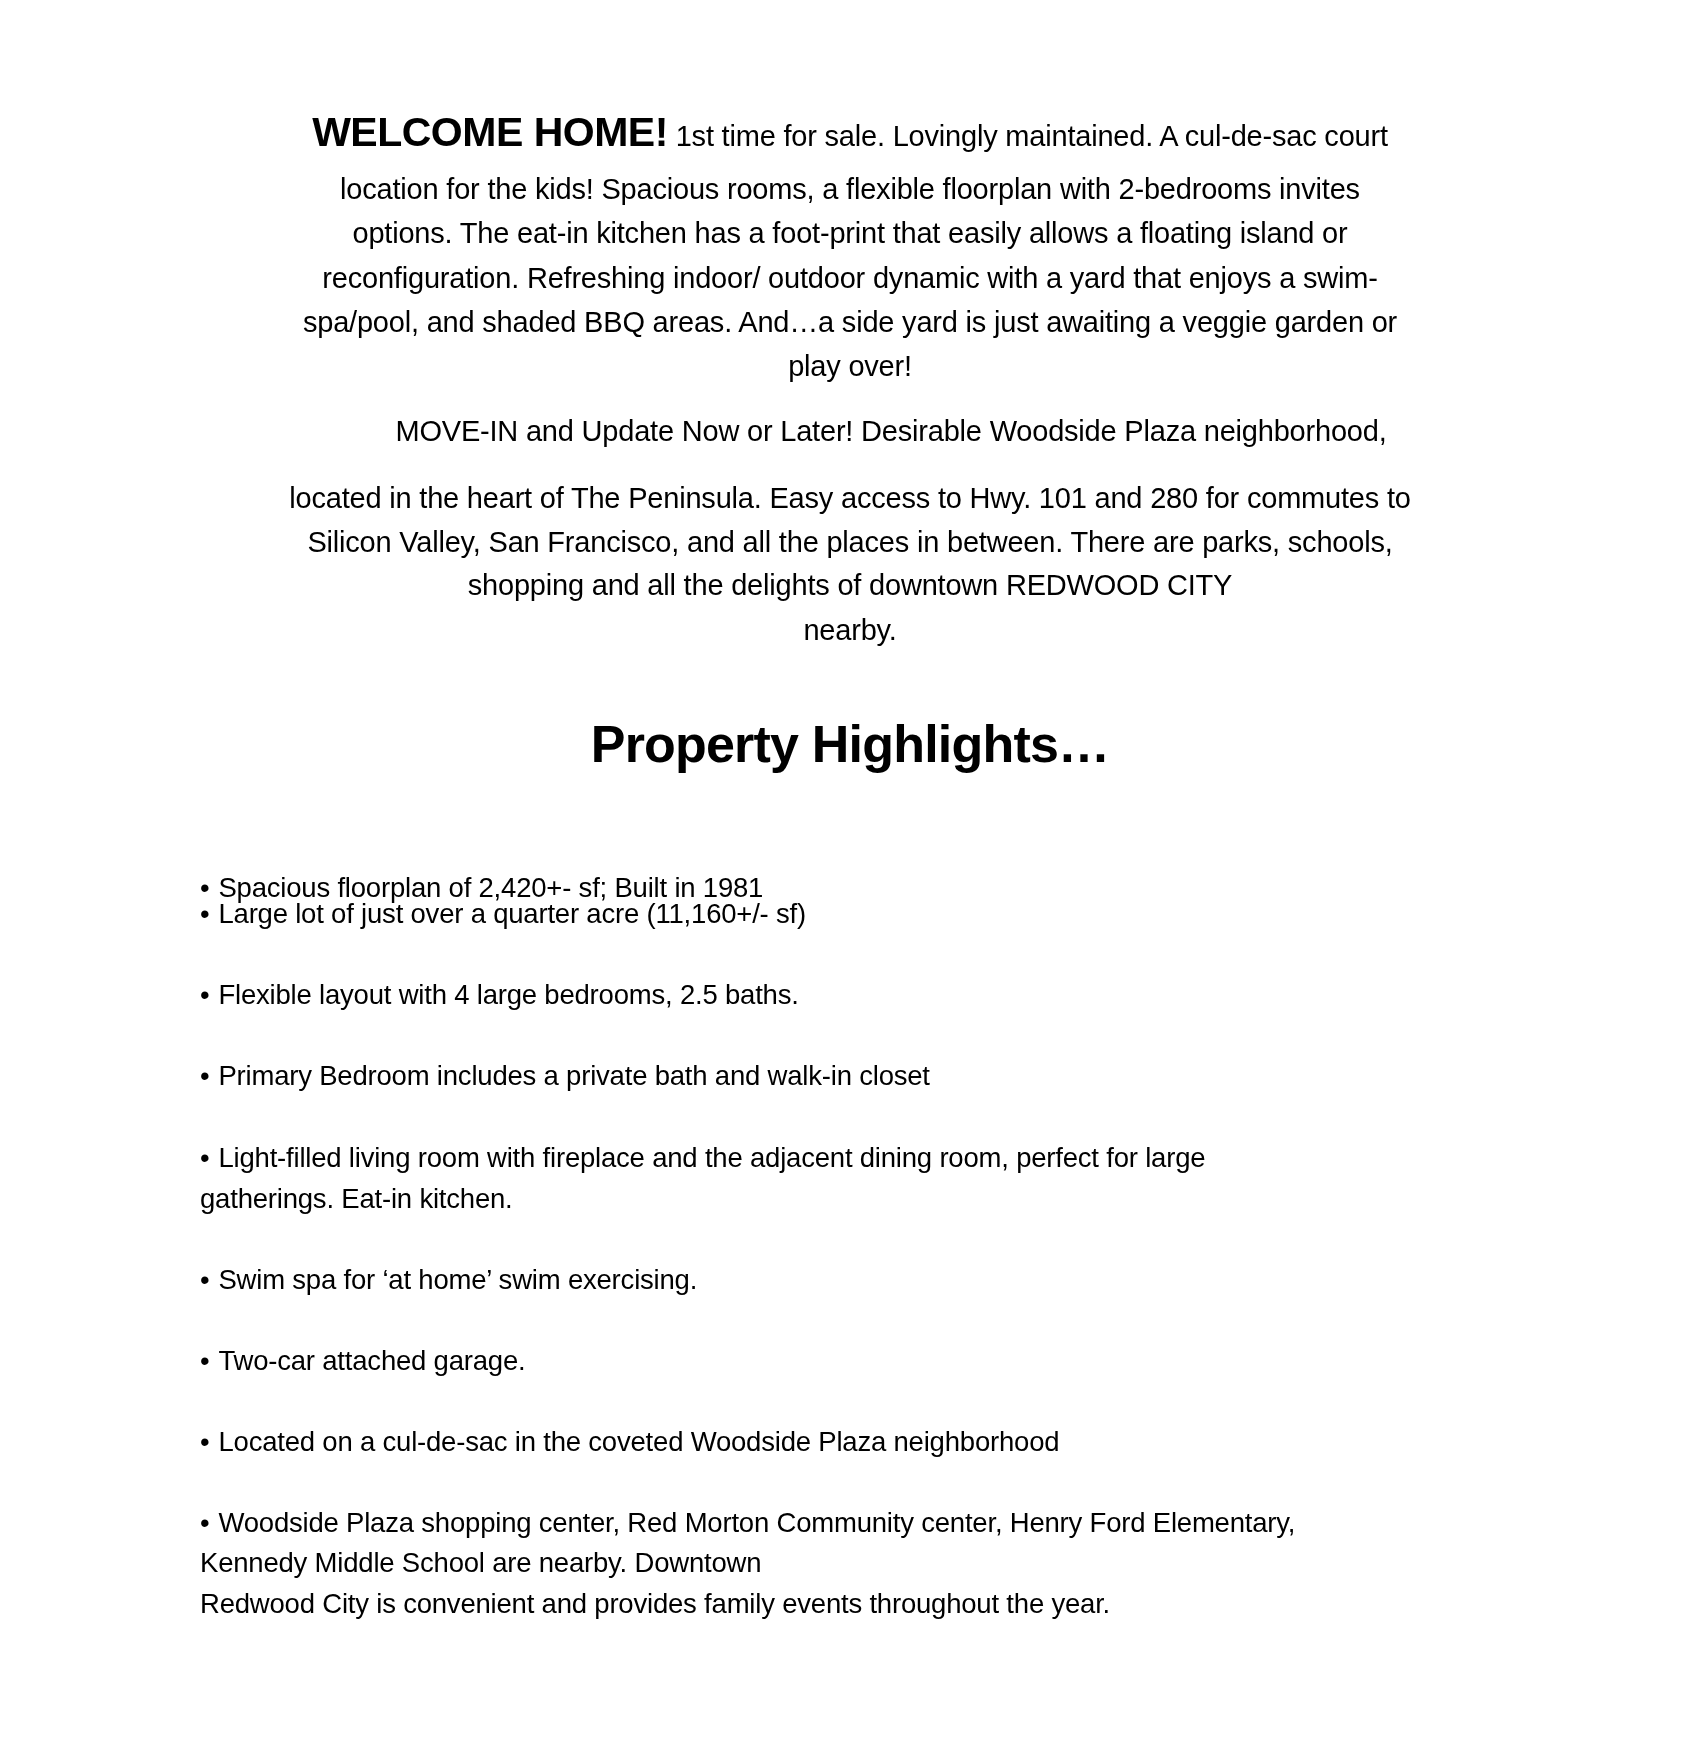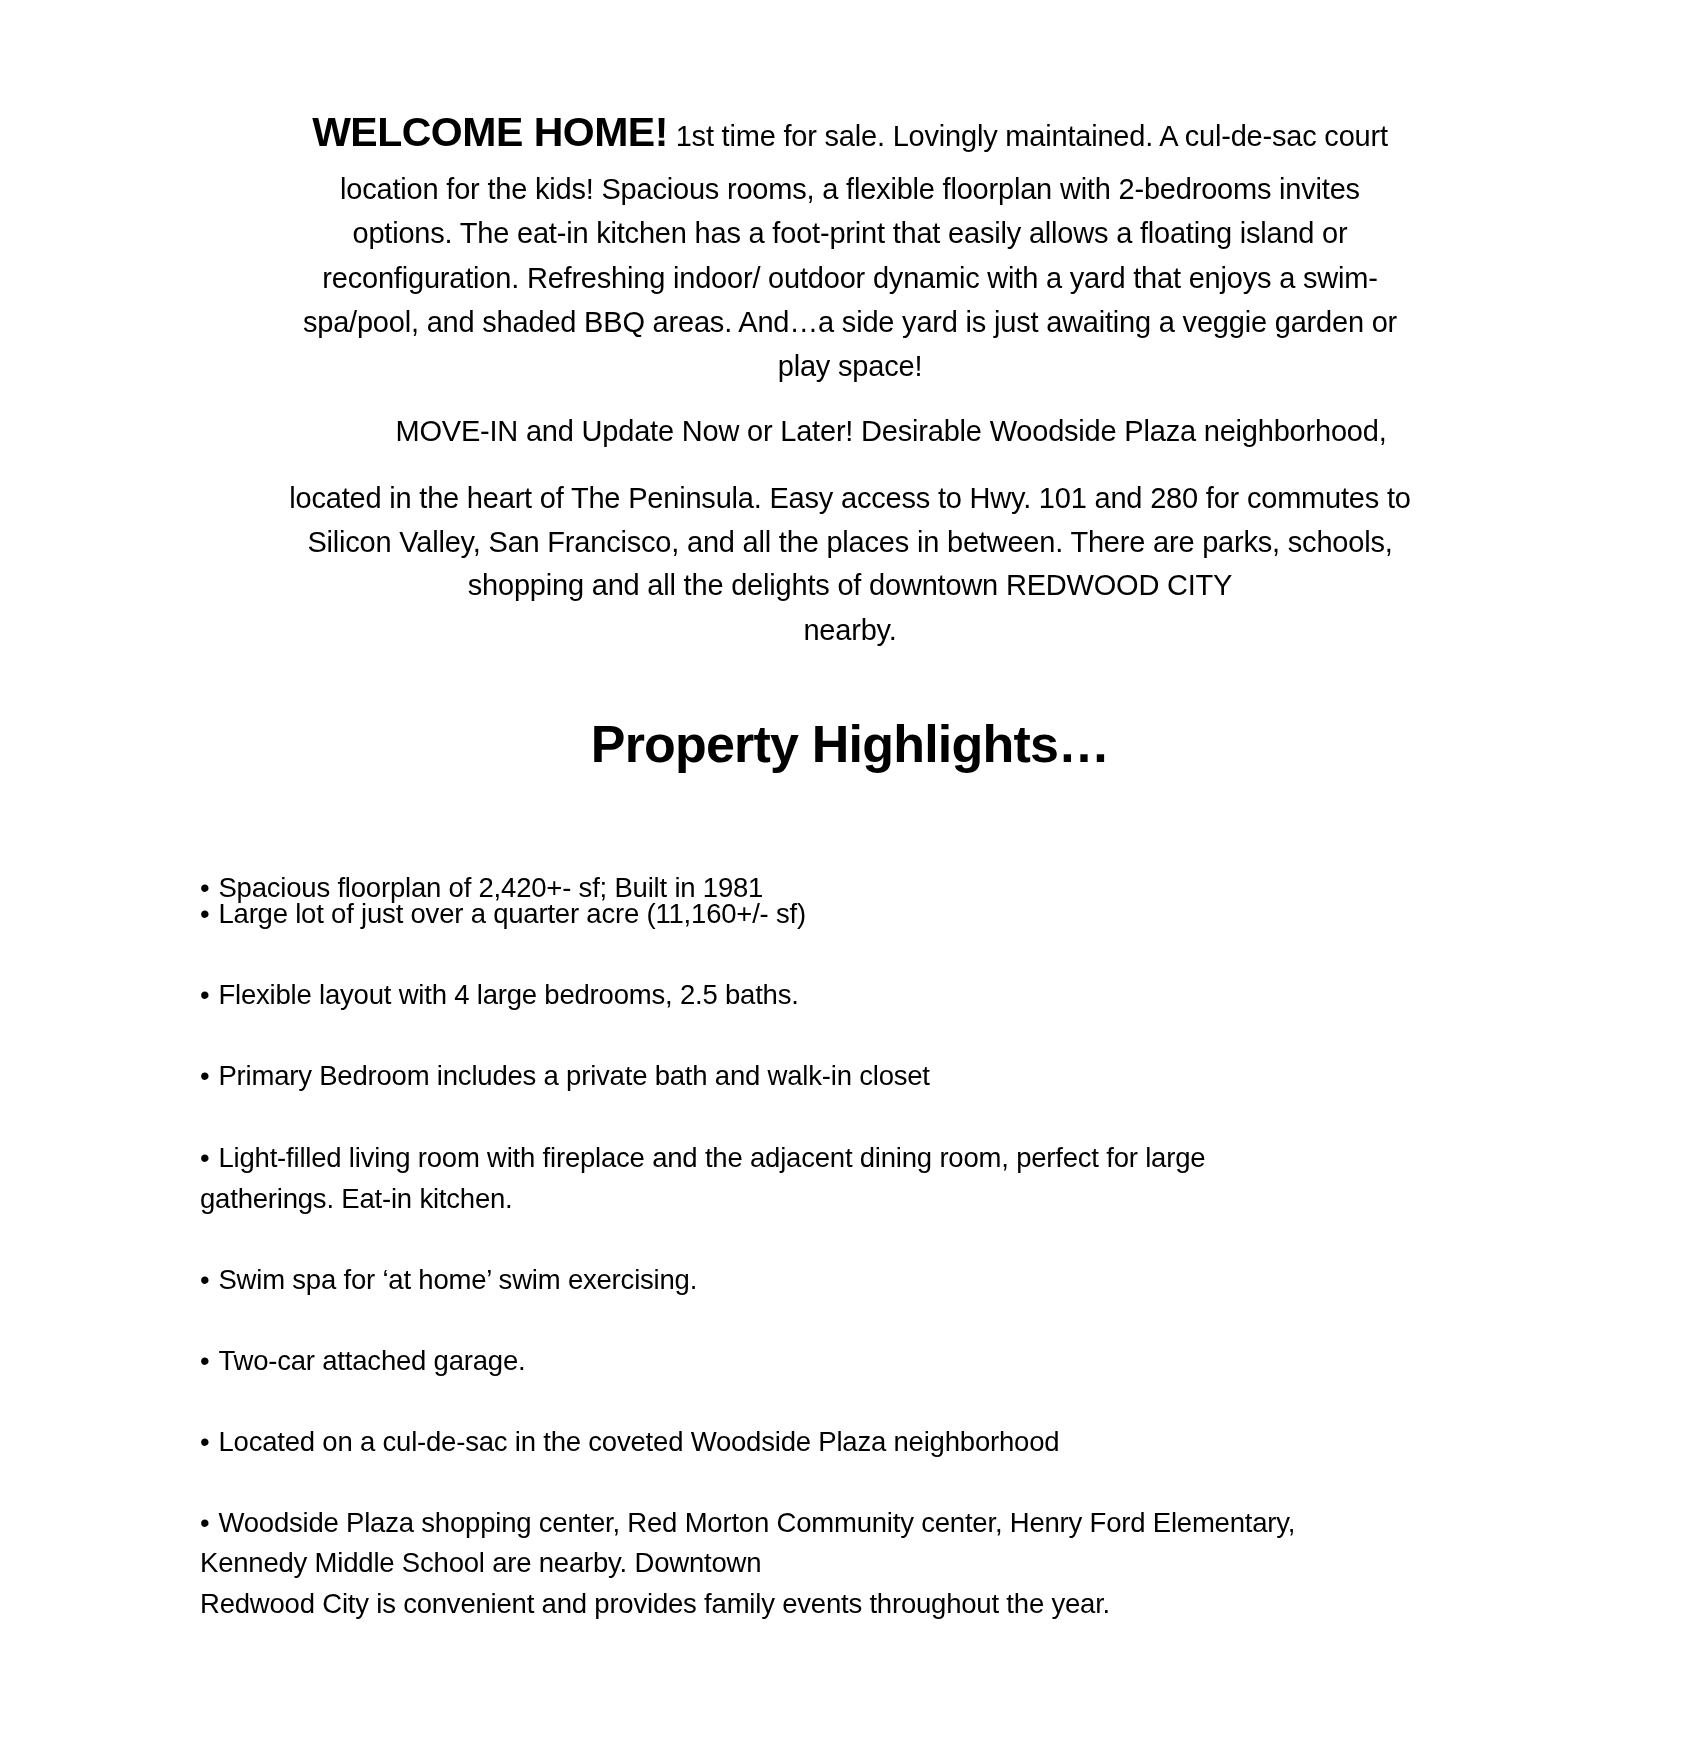--- a/index.html
+++ b/index.html
@@ -75,21 +75,21 @@
 <div class="page">
 
   <div>
     <div class="center-line" style="top:114px;">
       <span class="welcome-strong">WELCOME HOME!</span><span> 1st time for sale. Lovingly maintained. A cul-de-sac court</span>
     </div>
     <div class="center-line" style="top:171px;">location for the kids!  Spacious rooms, a flexible floorplan with 2-bedrooms invites</div>
     <div class="center-line" style="top:215px;">options. The eat-in kitchen has a foot-print that easily allows a floating island or</div>
     <div class="center-line" style="top:260px;">reconfiguration. Refreshing indoor/ outdoor dynamic with a yard that enjoys a swim-</div>
     <div class="center-line" style="top:304px;">spa/pool, and shaded BBQ areas. And…a side yard is just awaiting a veggie garden or</div>
-    <div class="center-line" style="top:348px;">play space!</div>
+    <div class="center-line" style="top:348px;">play over!</div>
   </div>
 
   <div>
     <div class="center-line" style="top:413px;padding-left:41px;">MOVE-IN and Update Now or Later! Desirable Woodside Plaza neighborhood,</div>
     <div class="center-line" style="top:480px;">located in the heart of The Peninsula. Easy access to Hwy. 101 and 280 for commutes to</div>
     <div class="center-line" style="top:524px;">Silicon Valley, San Francisco, and all the places in between. There are parks, schools,</div>
     <div class="center-line" style="top:567px;">shopping and all the delights of downtown REDWOOD CITY</div>
     <div class="center-line" style="top:612px;">nearby.</div>
   </div>
 

